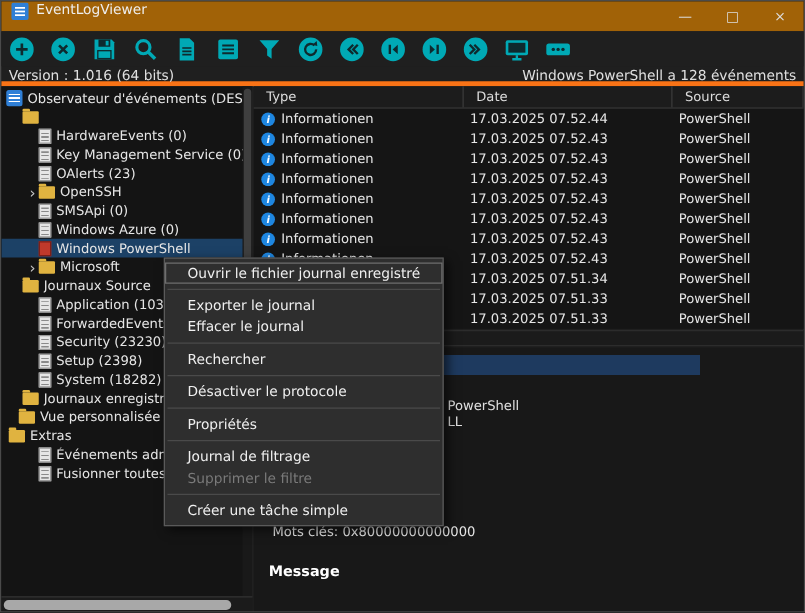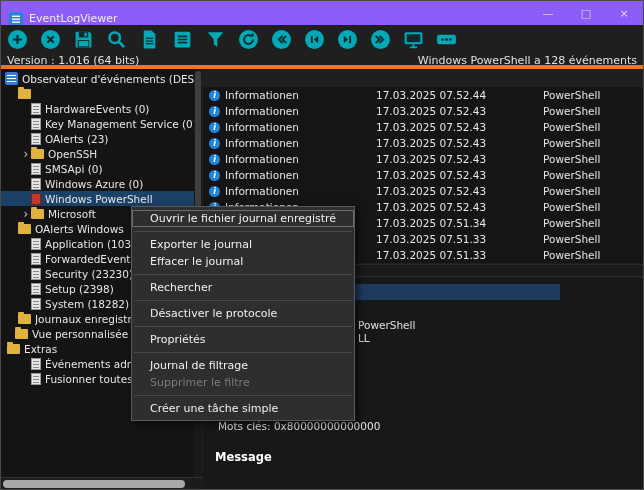--- a/index.html
+++ b/index.html
@@ -1,20 +1,20 @@
 <!DOCTYPE html>
 <html style="--accent: #00a9b5; --selection: #1c4166; --folder: #e0b340; --info: #1e86e0; --green: #0fcc0f; --navy: #1e3a5f; --titlebar-icon: #2f7fd6; --powershell-icon: #c0392b;"><head>
 <meta charset="utf-8">
 <style>
   * { margin:0; padding:0; box-sizing:border-box; font-family:"DejaVu Sans","Liberation Sans",sans-serif; }
   body { background:#2a2a2a; width:644px; height:490px; overflow:hidden; }
   .window { position:relative; width:644px; height:490px; background:#1f1f1f; border:1px solid #4a4a4a; color:#e8e8e8; overflow:hidden; }
 
   
-  .titlebar { position:absolute; top:0; left:0; right:0; height:24px; background:#8b5cf6; display:flex; align-items:flex-end; padding-left:8px; }
+  .titlebar { position:absolute; top:0; left:0; right:0; height:24px; background:#a16207; display:flex; align-items:flex-start; padding-left:8px; }
   .app-icon { width:14px; height:14px; margin-right:6px; flex:0 0 auto; }
   .title { font-size:11px; color:#eee; }
   .win-controls { position:absolute; right:0; top:0; height:24px; display:flex; }
   .wbtn { width:38px; height:24px; display:flex; align-items:center; justify-content:center; font-size:11px; color:#ddd; background:transparent; border:none; }
 
   
   .toolbar { position:absolute; top:24px; left:0; right:0; height:28px; background:#1f1f1f; display:flex; align-items:center; padding-left:5px; gap:11px; }
   .tbtn { width:22px; height:22px; background:transparent; border:none; padding:0; display:flex; align-items:center; justify-content:center; color:var(--accent); cursor:default; }
   .tbtn svg { width:21px; height:21px; display:block; }
 
@@ -254,21 +254,21 @@
         <span class="nicon log-red"></span>
         <span class="tlabel">Windows PowerShell</span>
       </div>
       <div class="titem" style="padding-left:30px">
         <span class="chev">›</span>
         <span class="nicon folder"></span>
         <span class="tlabel">Microsoft</span>
       </div>
       <div class="titem" style="padding-left:17px">
         <span class="nicon folder"></span>
-        <span class="tlabel">OAlerts Windows</span>
+        <span class="tlabel">Journaux Source</span>
       </div>
       <div class="titem" style="padding-left:30px">
         <span class="nicon log"></span>
         <span class="tlabel">Application (10375</span>
       </div>
       <div class="titem" style="padding-left:30px">
         <span class="nicon log"></span>
         <span class="tlabel">ForwardedEvents (0)</span>
       </div>
       <div class="titem" style="padding-left:30px">
@@ -304,20 +304,25 @@
         <span class="tlabel">Fusionner toutes le</span>
       </div>
     </div>
   <div class="tree-vscroll">
       <div class="thumb"></div>
     </div>
   <div class="tree-hscroll">
       <div class="thumb"></div>
     </div>
 
+  <div class="thead" id="thead">
+      <div class="hcell">Type</div>
+      <div class="hcell">Date</div>
+      <div class="hcell">Source</div>
+    </div>
   <div class="tbody" id="tbody">
       <div class="trow">
         <div class="cell type"><span class="info-icon">i</span>Informationen</div>
         <div class="cell">17.03.2025 07.52.44</div>
         <div class="cell">PowerShell</div>
       </div>
       <div class="trow">
         <div class="cell type"><span class="info-icon">i</span>Informationen</div>
         <div class="cell">17.03.2025 07.52.43</div>
         <div class="cell">PowerShell</div>

